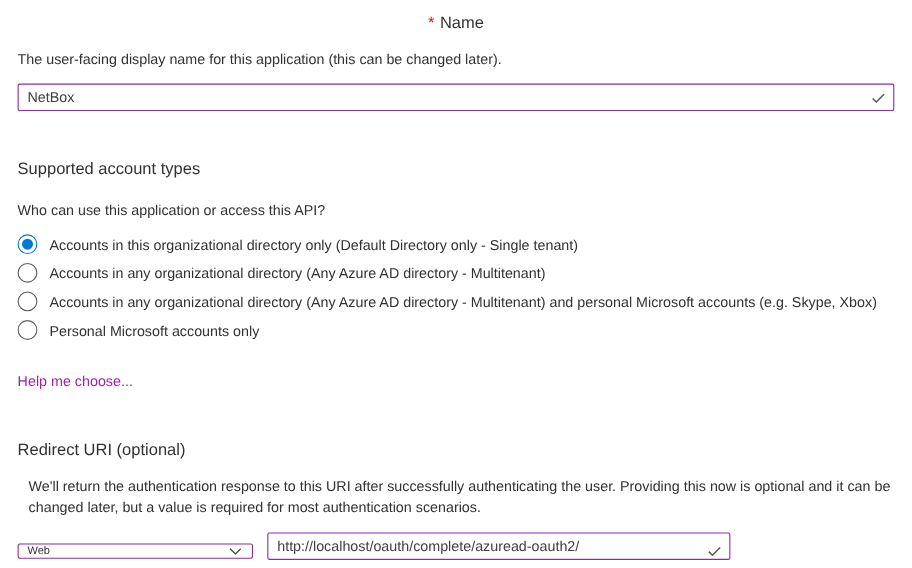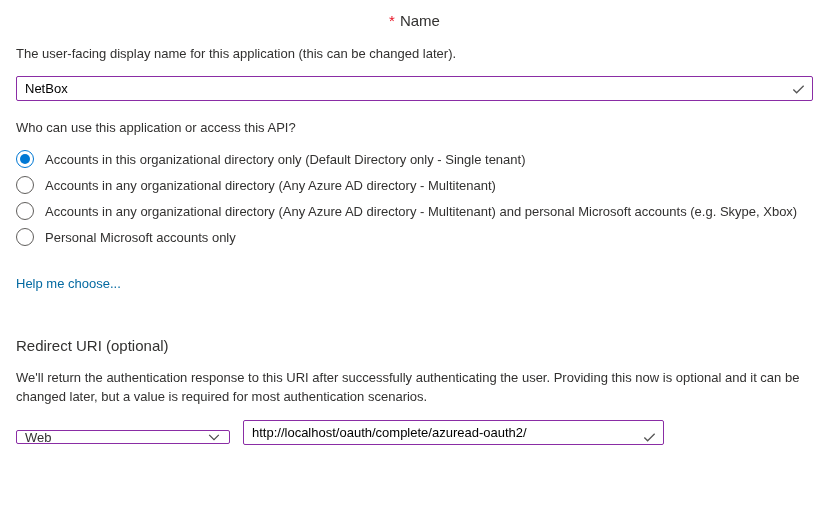--- a/index.html
+++ b/index.html
@@ -36,21 +36,21 @@
     height: 25px;
   }
   .text-input {
     width: 100%;
     height: 25px;
     border: 1px solid #8a2da5;
     border-radius: 2px;
     padding: 0 10px 0 8px;
     font-family: "Liberation Sans", sans-serif;
     font-size: 13px;
-    color: #000000;
+    color: #404040;
     outline: none;
     background: #fff;
   }
   .valid-check {
     position: absolute;
     right: 7px; top: 50%;
     transform: translateY(-50%);
     width: 15px; height: 15px;
     pointer-events: none;
   }
@@ -88,45 +88,45 @@
     margin-left: 11px;
     font-size: 13px;
     white-space: nowrap;
     color: #323130;
   }
 
   .help-link {
     display: inline-block;
     margin-top: 26px;
     font-size: 13px;
-    color: #0369a1;
+    color: #a21caf;
     text-decoration: none;
     cursor: pointer;
   }
 
   
   .redirect-title { margin-top: 44px; }
-  .redirect-desc { margin-top: 12px; max-width: 797px; }
+  .redirect-desc { margin-top: 12px; max-width: 797px; margin-left: 10px; }
 
   .redirect-row {
     margin-top: 14px;
     display: flex;
     align-items: center;
   }
   .platform-select {
     position: relative;
     width: 214px;
     height: 14px;
     border: 1px solid #8a2da5;
     border-radius: 2px;
     background: #fff;
     display: flex;
     align-items: center;
     padding: 0 28px 0 8px;
-    font-size: 13px;
+    font-size: 10px;
     color: #323130;
     cursor: pointer;
     flex: 0 0 214px;
   }
   .chevron {
     position: absolute;
     right: 8px; top: 50%;
     transform: translateY(-50%);
     width: 14px; height: 14px;
     pointer-events: none;
@@ -151,20 +151,21 @@
   <div class="input-wrap">
     <input class="text-input" type="text" value="NetBox" style="">
     <span class="valid-check">
       <svg width="15" height="15" viewBox="0 0 16 16" fill="none">
         <path d="M2.5 8.5 L6 12 L13.5 4.5" stroke="#575757" stroke-width="1.4" fill="none"></path>
       </svg>
     </span>
   </div>
 
   
+  <div class="section-title acct-title">Supported account types</div>
   <div class="acct-question">Who can use this application or access this API?</div>
 
   <div class="radio-list">
     <div class="radio-row checked">
       <span class="radio-circle">
           <span class="radio-dot"></span>
         </span>
       <span class="radio-label">Accounts in this organizational directory only (Default Directory only - Single tenant)</span>
     </div>
     <div class="radio-row">

